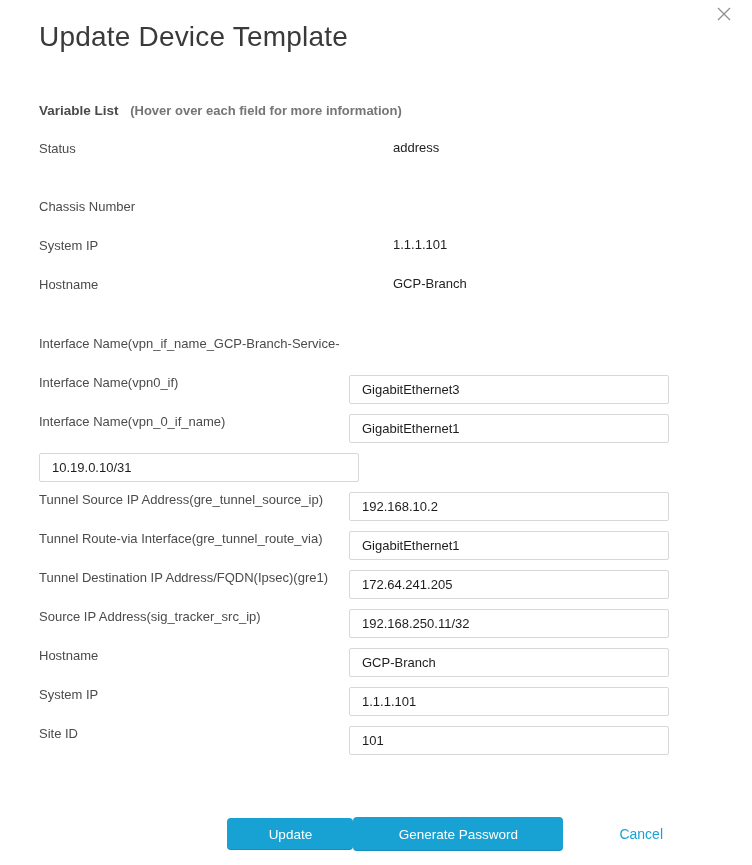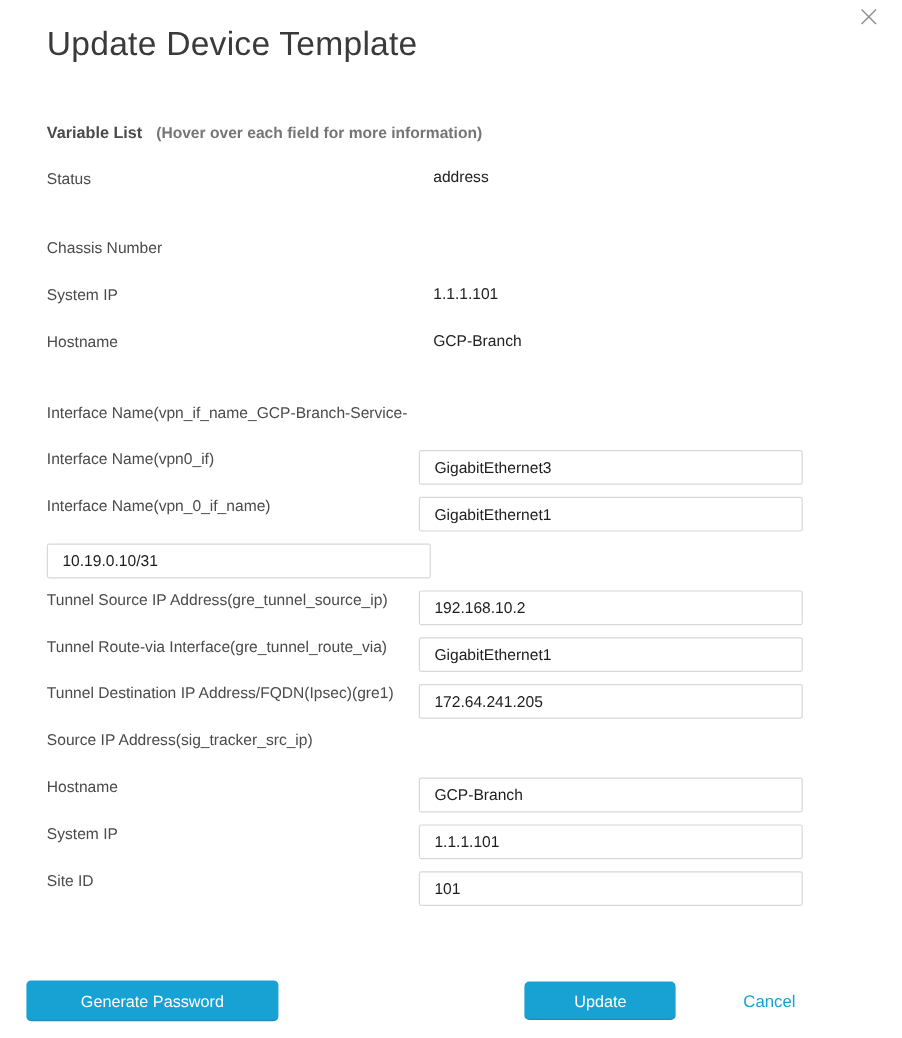--- a/index.html
+++ b/index.html
@@ -32,21 +32,21 @@
     color:#4a4a4a;
   }
   .section-head .head-bold { font-weight:bold; font-size:13.5px; color:#4a4a4a; }
   .section-head .head-note { font-weight:bold; color:#757575; margin-left:8px; }
   .rows {
     margin:21px 83px 0 39px;
   }
   .row {
     display:flex; align-items:flex-start;
   }
-  .static-row { height:39px; }
+  .static-row { height:39px;gap:32px; }
   #static-rows .row:nth-child(2) { margin-top:19px; }
   .row-label {
     flex:0 0 310px;
     max-width:310px;
     font-size:13px; color:#4b4b4b;
     line-height:16px;
     white-space:nowrap; overflow:hidden;
     padding-top:1px;
   }
   .row-value {
@@ -161,37 +161,38 @@
     <input class="var-input" type="text" value="GigabitEthernet1" style="">
   </div>
 
   <div class="row input-row">
     <div class="row-label">Tunnel Destination IP Address/FQDN(Ipsec)(gre1)</div>
     <input class="var-input" type="text" value="172.64.241.205" style="">
   </div>
 
   <div class="row input-row">
     <div class="row-label">Source IP Address(sig_tracker_src_ip)</div>
+    <input class="var-input" type="text" value="192.168.250.11/32" style="">
   </div>
 
   <div class="row input-row">
     <div class="row-label">Hostname</div>
     <input class="var-input" type="text" value="GCP-Branch" style="">
   </div>
 
   <div class="row input-row">
     <div class="row-label">System IP</div>
     <input class="var-input" type="text" value="1.1.1.101" style="">
   </div>
 
   <div class="row input-row">
     <div class="row-label">Site ID</div>
     <input class="var-input" type="text" value="101" style="">
   </div>
 </div>
 
   <div class="footer">
+    <button class="btn btn-update" style="background: rgb(24, 162, 212);">Update</button>
     <button class="btn btn-generate" style="background: rgb(24, 162, 212);">Generate Password</button>
-    <button class="btn btn-update" style="background: rgb(24, 162, 212);">Update</button>
     <button class="link-cancel" style="color: rgb(24, 162, 212);">Cancel</button>
   </div>
 
 </div>
 
 </body></html>

